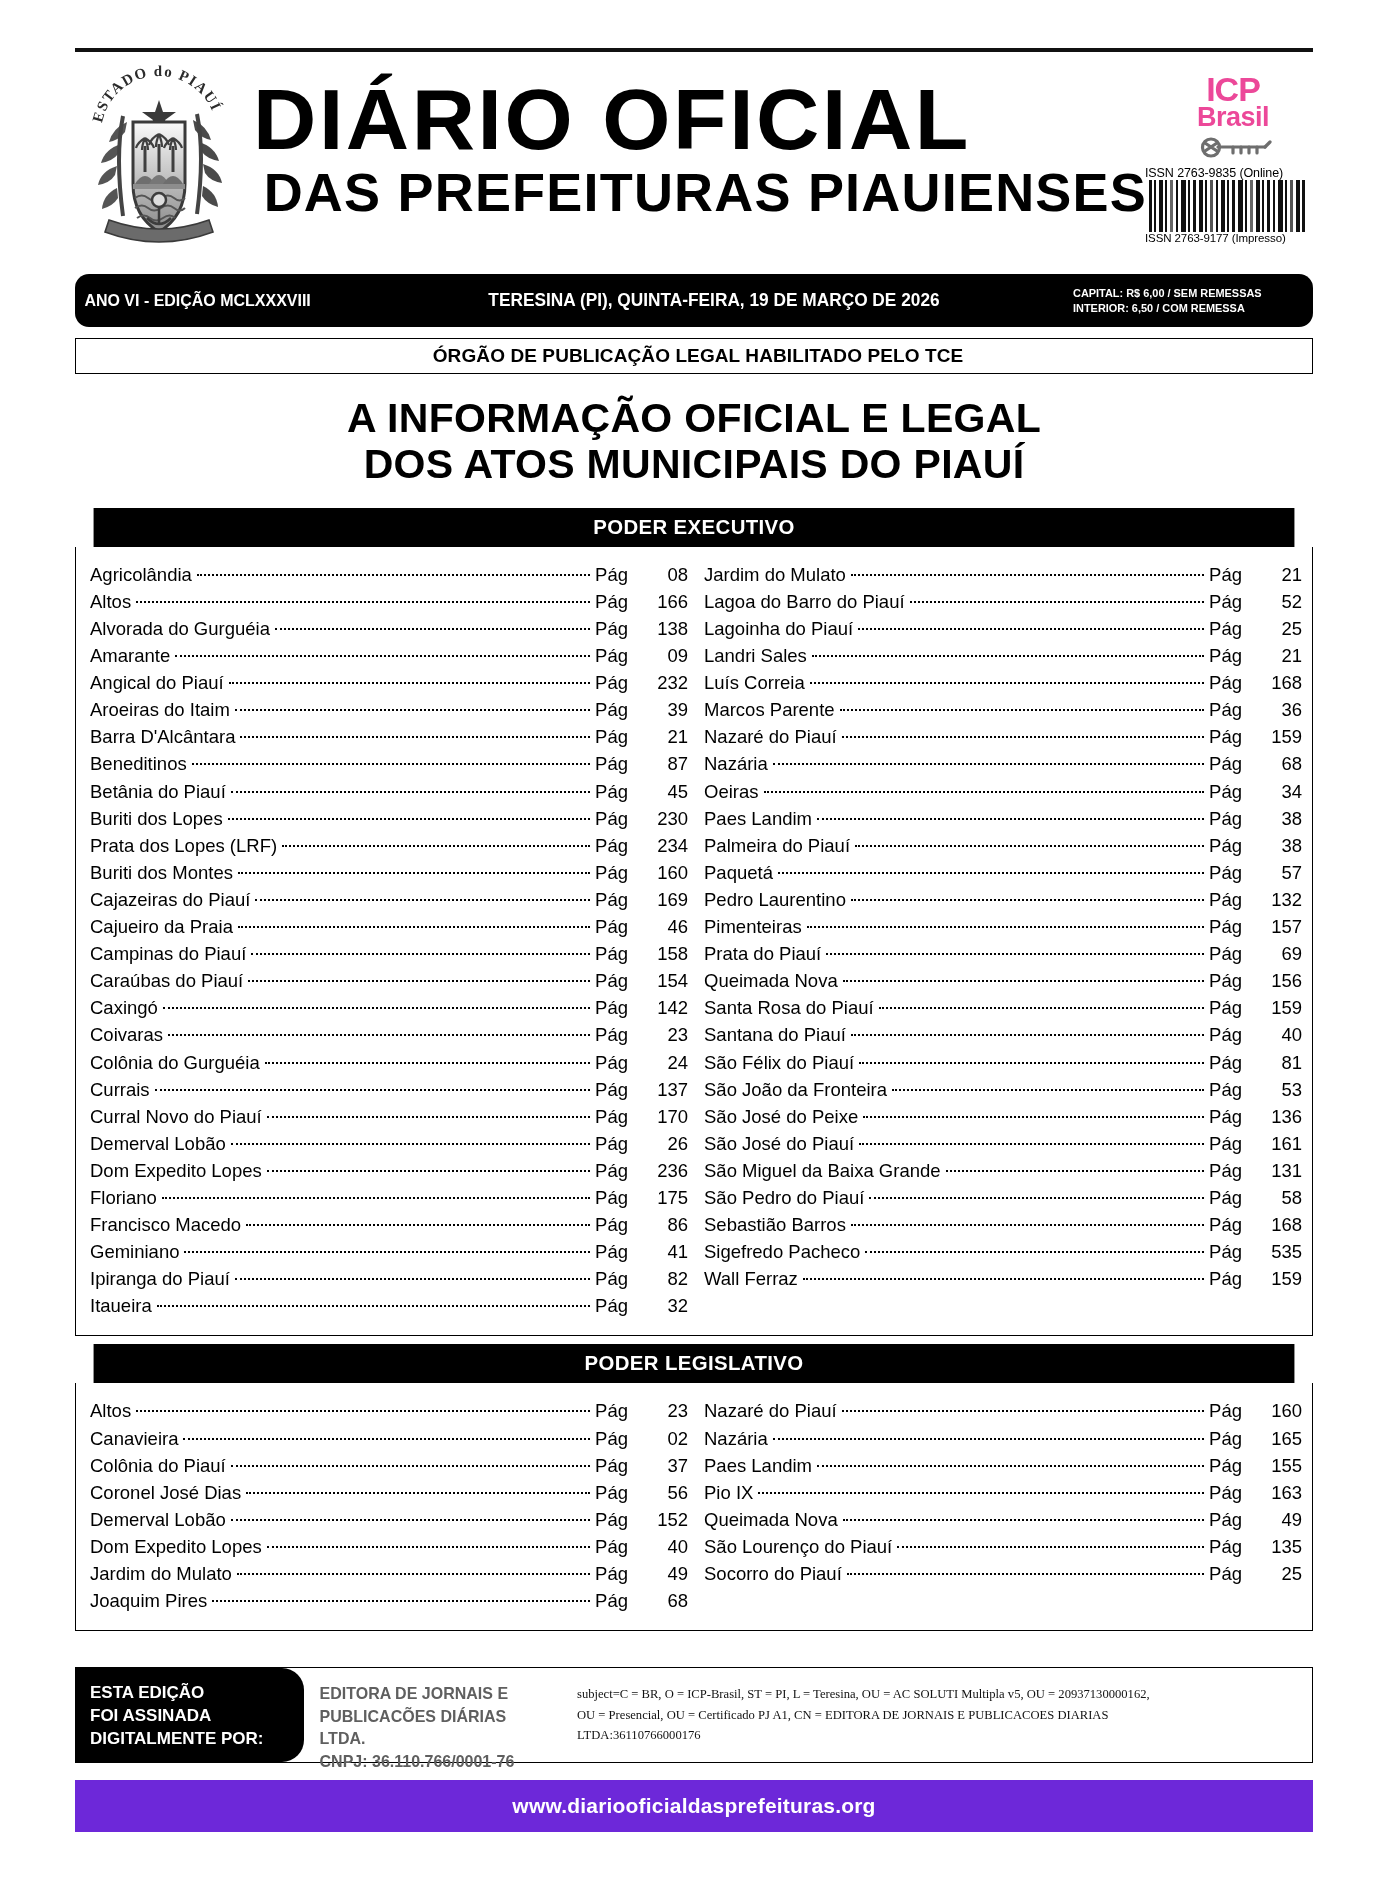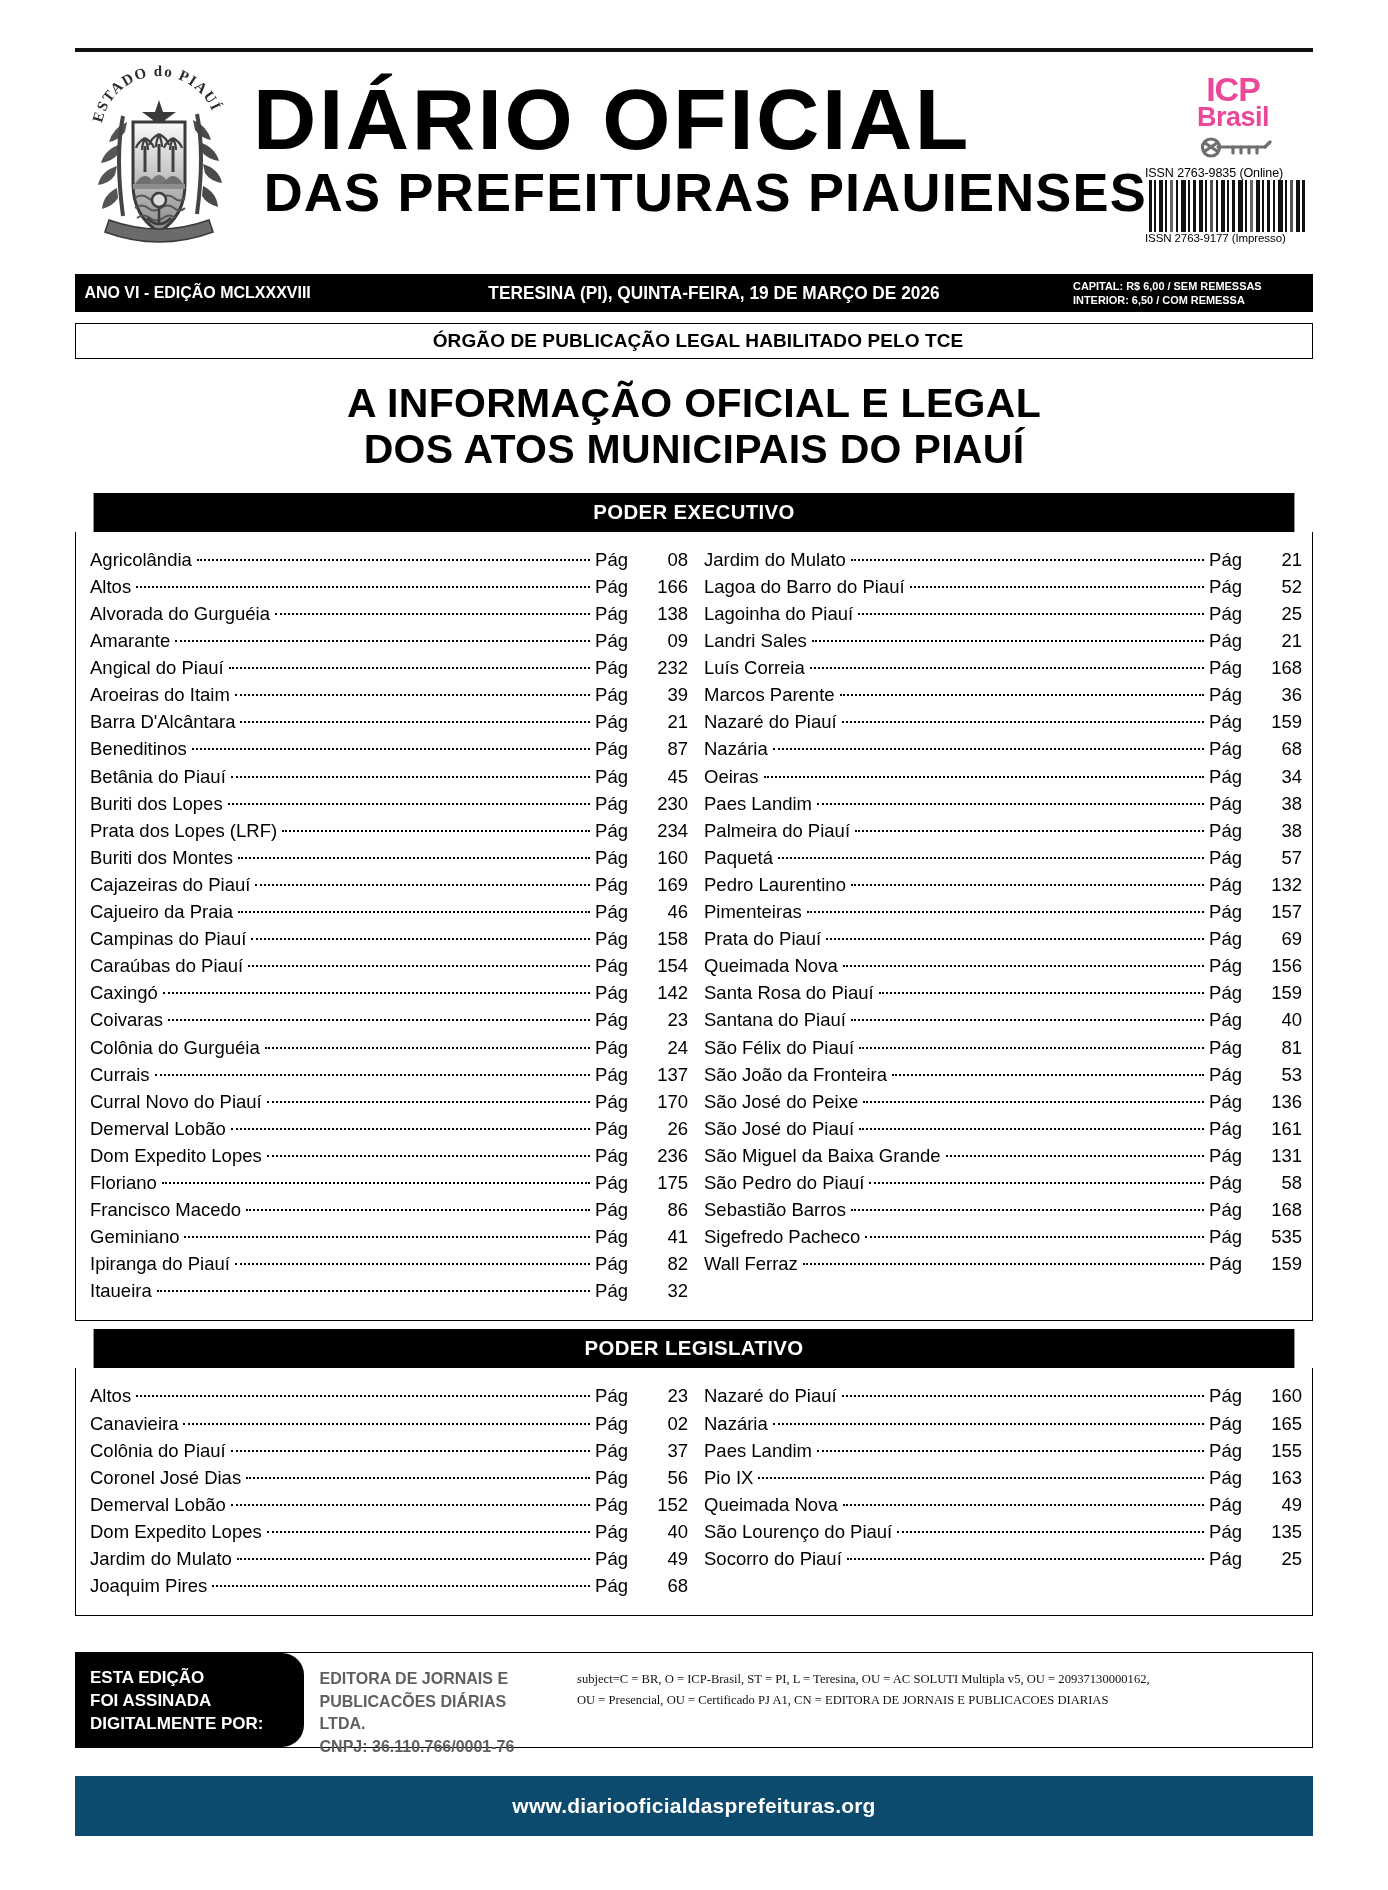--- a/index.html
+++ b/index.html
@@ -86,23 +86,24 @@
     white-space: nowrap;
     text-align: left;
     margin-left: -8px;
   }
   .issn-line.impresso { font-size: 11.5px; }
   .barcode { display: block; width: 160px; height: 52px; margin-left:-6px; }
 
   
   .infobar {
     background: #000; color: #fff;
-    height: 38px;
+    height: 53px;
     display: flex; align-items: center;
     margin-top: 4px;
+    border-radius: 14px;
   }
   .infobar .ano {
     font-size: 17px; font-weight: 700;
     padding-left: 10px;
     width: 280px;
     transform: scaleX(0.94);
     transform-origin: left center;
   }
   .infobar .city {
     flex: 1 1 auto; text-align: center;
@@ -220,23 +221,23 @@
     flex: 1 1 auto;
     padding: 16px 10px 0 18px;
     font-family: "Liberation Serif", serif;
     font-size: 12.6px;
     line-height: 1.62;
     color: #111;
   }
 
   
   .url-bar {
-    background: #0c4a6e; color: #fff;
-    margin-top: 28px;
-    height: 60px;
+    background: #6d28d9; color: #fff;
+    margin-top: 17px;
+    height: 52px;
     display: flex; align-items: center; justify-content: center;
     font-size: 21px; font-weight: 700;
     letter-spacing: 0.2px;
   }
 </style>
 </head>
 <body>
 
 <div class="page">
 
@@ -832,20 +833,21 @@
       <div>DIGITALMENTE POR:</div>
     </div>
     <div class="sig-mid">
       <div>EDITORA DE JORNAIS E</div>
       <div>PUBLICACÕES DIÁRIAS LTDA.</div>
       <div>CNPJ: 36.110.766/0001-76</div>
     </div>
     <div class="sig-right">
       <div>subject=C = BR, O = ICP-Brasil, ST = PI, L = Teresina, OU = AC SOLUTI Multipla v5, OU = 20937130000162,</div>
       <div>OU = Presencial, OU = Certificado PJ A1, CN = EDITORA DE JORNAIS E PUBLICACOES DIARIAS</div>
+      <div>LTDA:36110766000176</div>
     </div>
   </div>
 
   <div class="url-bar">
     <span>www.diariooficialdasprefeituras.org</span>
   </div>
 
 </div>
 
 </body></html>

